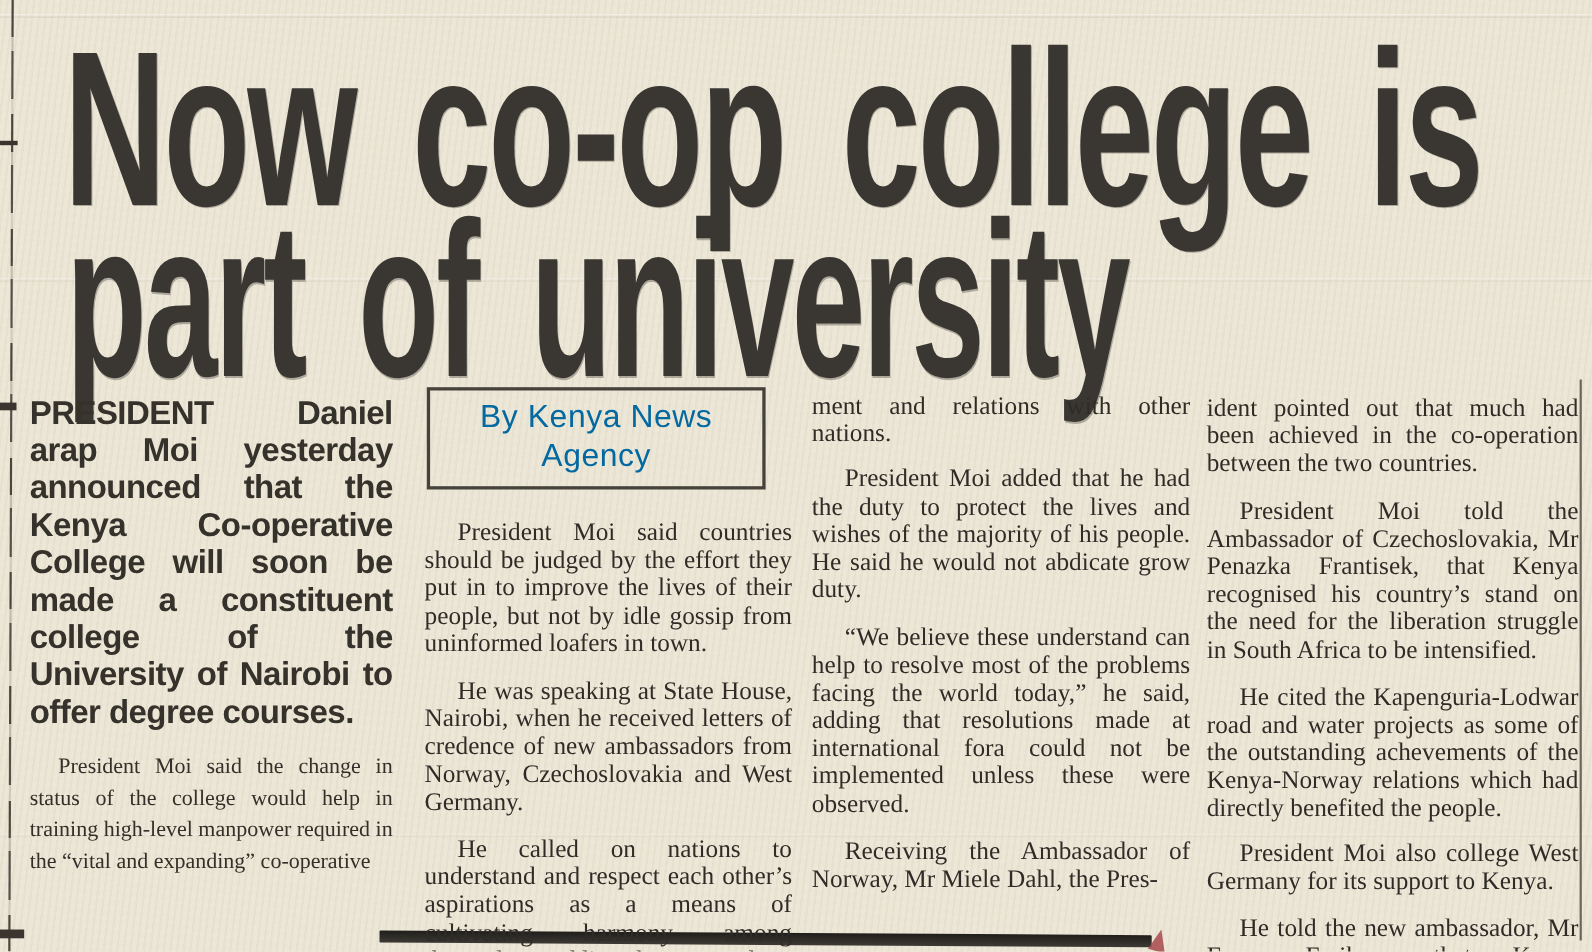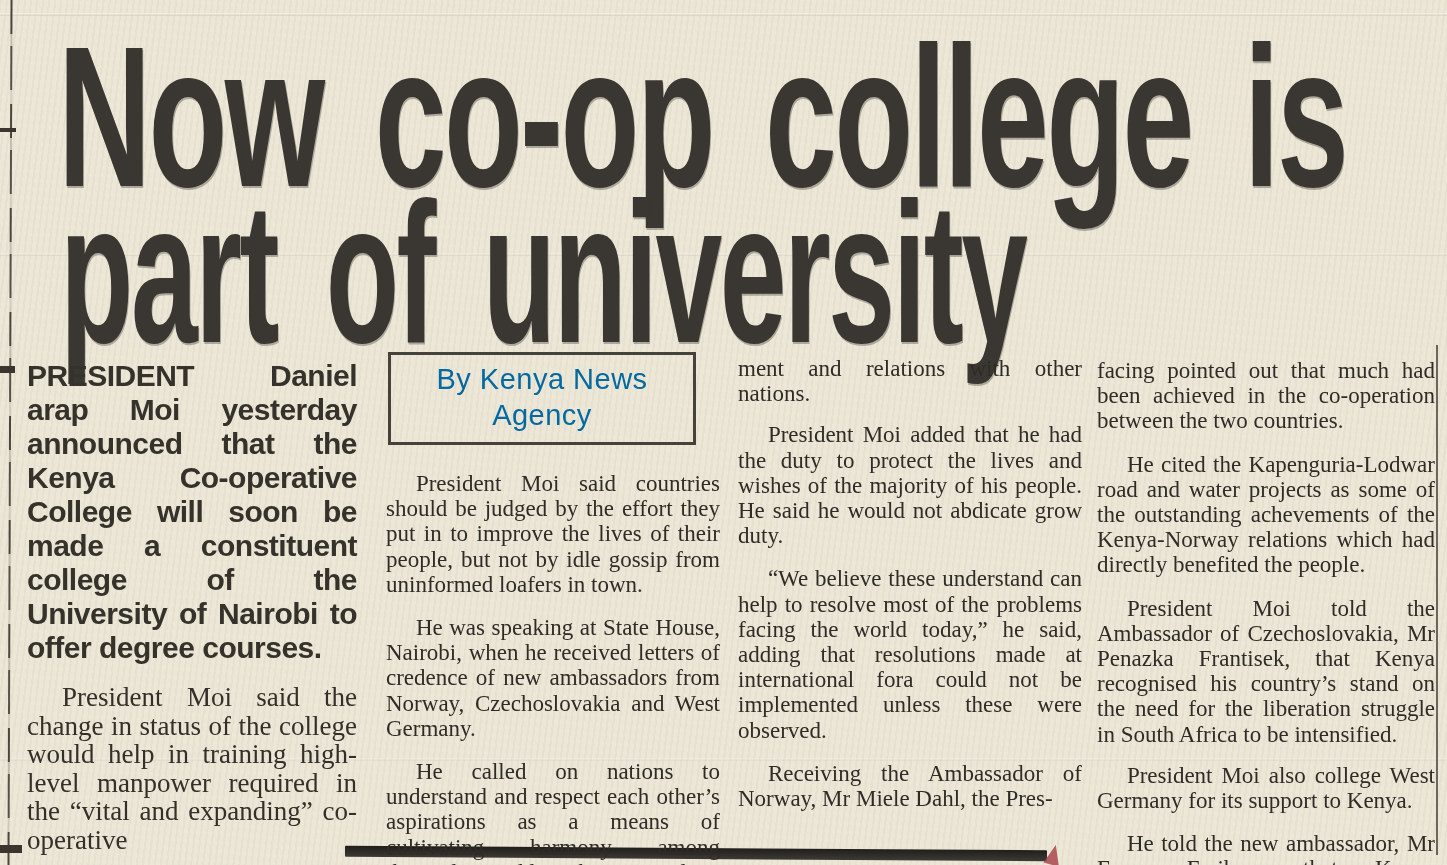--- a/index.html
+++ b/index.html
@@ -83,21 +83,21 @@
     font-family: "Liberation Sans", sans-serif;
     font-weight: 700;
     font-size: 30px;
     line-height: 34px;
     letter-spacing: -0.5px;
     color: #35322b;
     text-indent: 0;
     margin-bottom: 10px;
   }
   .col1 .serif-para {
-    font-size: 27px;
+    font-size: 20px;
     line-height: 28.5px;
     color: #332f29;
   }
 
   .col2 { left: 386px; top: 352px; width: 334px; }
   .col3 { left: 738px; top: 338px; width: 344px; }
   .col4 { left: 1097px; top: 340px; width: 338px; }
   .col2, .col3, .col4 { font-size: 23px; line-height: 25.2px; }
 
   .byline-box {
@@ -146,18 +146,18 @@
 </div>
 
 <div class="col col3">
   <p class="no-indent">ment and relations with other nations.</p>
   <p class="gap-before">President Moi added that he had the duty to protect the lives and wishes of the majority of his people. He said he would not abdicate grow duty.</p>
   <p>“We believe these understand can help to resolve most of the problems facing the world today,” he said, adding that resolutions made at international fora could not be implemented unless these were observed.</p>
   <p>Receiving the Ambassador of Norway, Mr Miele Dahl, the Pres-</p>
 </div>
 
 <div class="col col4">
-  <p class="no-indent">facing pointed out that much had been achieved in the co-operation between the two countries.</p>
+  <p class="no-indent">ident pointed out that much had been achieved in the co-operation between the two countries.</p>
+  <p>President Moi told the Ambassador of Czechoslovakia, Mr Penazka Frantisek, that Kenya recognised his country’s stand on the need for the liberation struggle in South Africa to be intensified.</p>
   <p>He cited the Kapenguria-Lodwar road and water projects as some of the outstanding achevements of the Kenya-Norway relations which had directly benefited the people.</p>
-  <p>President Moi told the Ambassador of Czechoslovakia, Mr Penazka Frantisek, that Kenya recognised his country’s stand on the need for the liberation struggle in South Africa to be intensified.</p>
   <p class="gap-before">President Moi also college West Germany for its support to Kenya.</p>
   <p>He told the new ambassador, Mr Franz Freiherr, that Kenya considered Bonn as a dear friend, adding that relations would grow between the two countries.</p>
 </div>
 
 </body></html>

